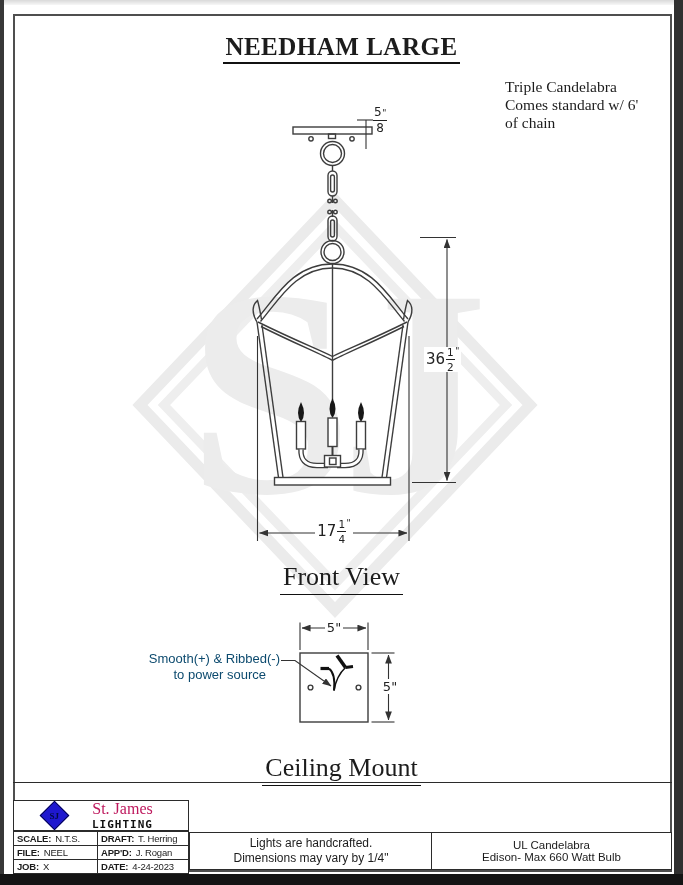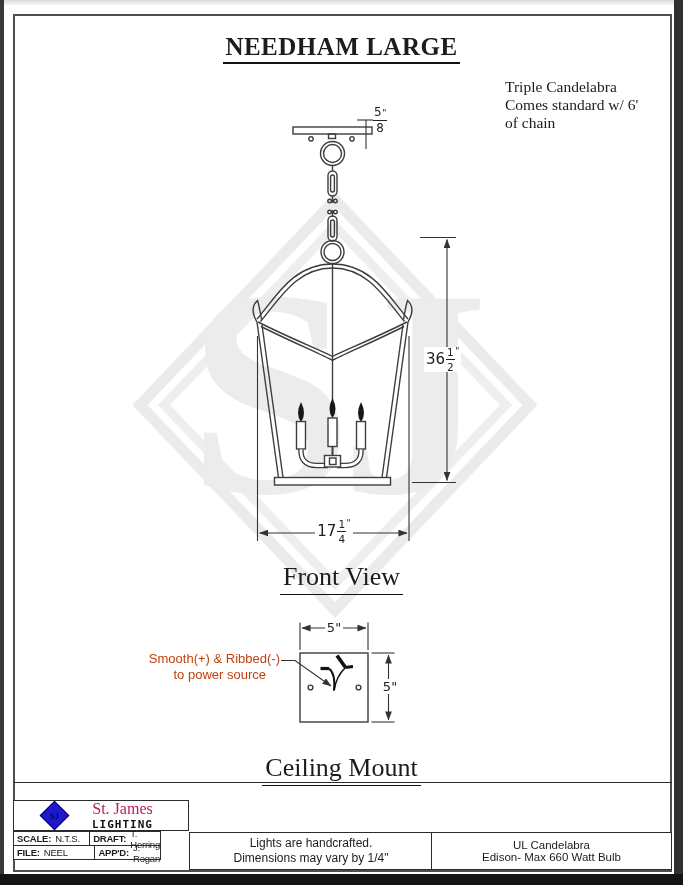--- a/index.html
+++ b/index.html
@@ -38,37 +38,37 @@
   .whole{font-size:15px;line-height:1;margin-right:1px;}
   .canopy-dim{left:373px;top:105px;font-size:12px;}
   .canopy-dim .frac{font-size:12px;}
   .height-dim{left:424px;top:347px;}
   .width-dim{left:303px;top:519px;width:62px;text-align:center;}
   .mount-w-dim{left:320px;top:620px;width:28px;text-align:center;font-size:13px;}
   .mount-h-dim{left:378px;top:679px;width:24px;text-align:center;font-size:13px;}
   .mount-dim-bg{background:#fff;padding:0 2px;}
 
   .mount-annotation{position:absolute;left:134px;top:651px;width:146px;z-index:3;
-    font-size:13px;line-height:16px;color:#c2410c;}
+    font-size:13px;line-height:16px;color:#0c4a6e;}
   .mount-annotation .l1{text-align:right;}
   .mount-annotation .l2{text-align:right;padding-right:14px;}
 
   
   .tb-topline{position:absolute;left:13px;top:782px;width:659px;border-top:1.5px solid #2b2b2b;z-index:3;}
   .tb-logo-box{position:absolute;left:13px;top:800px;width:176px;height:31px;border:1.5px solid #2b2b2b;
     box-sizing:border-box;display:flex;align-items:center;z-index:3;background:#fff;}
   .logo-diamond{width:19px;height:19px;background:#1f18cf;border:1px solid #00004a;transform:rotate(45deg);
     margin-left:30px;display:flex;align-items:center;justify-content:center;flex:none;}
   .logo-diamond span{transform:rotate(-45deg);font-size:9px;font-weight:bold;color:#000a46;
     font-family:"Liberation Serif",serif;}
   .tb-company{flex:1;text-align:center;line-height:1;padding-right:8px;}
   .company-name{font-family:"Liberation Serif",serif;font-size:16px;color:#be185d;}
   .company-sub{font-family:"DejaVu Sans Mono",monospace;font-weight:bold;font-size:11px;
     letter-spacing:1px;color:#111;margin-top:2px;}
-  .tb-rows{position:absolute;left:13px;top:831px;width:148px;z-index:3;background:#fff;}
+  .tb-rows{position:absolute;left:13px;top:831px;width:176px;z-index:3;background:#fff;}
   .tb-row{height:13px;border:1px solid #2b2b2b;border-top:none;display:flex;align-items:center;
     font-size:9.5px;letter-spacing:-.2px;}
   .tb-row:first-child{border-top:1px solid #2b2b2b;}
   .tb-cell{display:flex;align-items:center;padding-left:3px;box-sizing:border-box;}
   .tb-cell.c1{width:84px;border-right:1px solid #2b2b2b;height:100%;}
   .tb-cell.c2{flex:1;height:100%;}
   .tb-label{font-weight:bold;margin-right:4px;}
   .tb-mid-box{position:absolute;left:189px;top:832px;width:244px;height:38px;border:1.5px solid #2b2b2b;
     box-sizing:border-box;display:flex;flex-direction:column;justify-content:center;text-align:center;
     font-size:12px;line-height:15px;z-index:3;background:#fff;}
@@ -267,20 +267,30 @@
   <div class="tb-row">
     <div class="tb-cell c1">
       <span class="tb-label">FILE:</span>
       <span>NEEL</span>
     </div>
     <div class="tb-cell c2">
       <span class="tb-label">APP'D:</span>
       <span>J. Rogan</span>
     </div>
   </div>
+  <div class="tb-row">
+    <div class="tb-cell c1">
+      <span class="tb-label">JOB:</span>
+      <span>X</span>
+    </div>
+    <div class="tb-cell c2">
+      <span class="tb-label">DATE:</span>
+      <span>4-24-2023</span>
+    </div>
+  </div>
 </div>
 
 <div class="tb-mid-box">
   <div>Lights are handcrafted.</div>
   <div>Dimensions may vary by 1/4"</div>
 </div>
 
 <div class="tb-right-box">
   <div>UL Candelabra</div>
   <div>Edison- Max 660 Watt Bulb</div>

